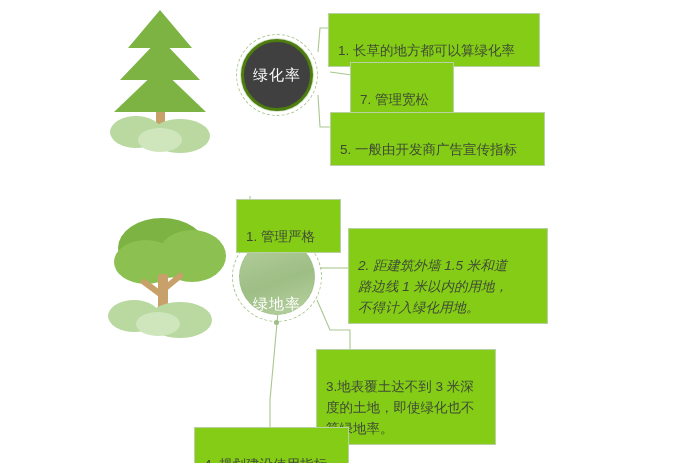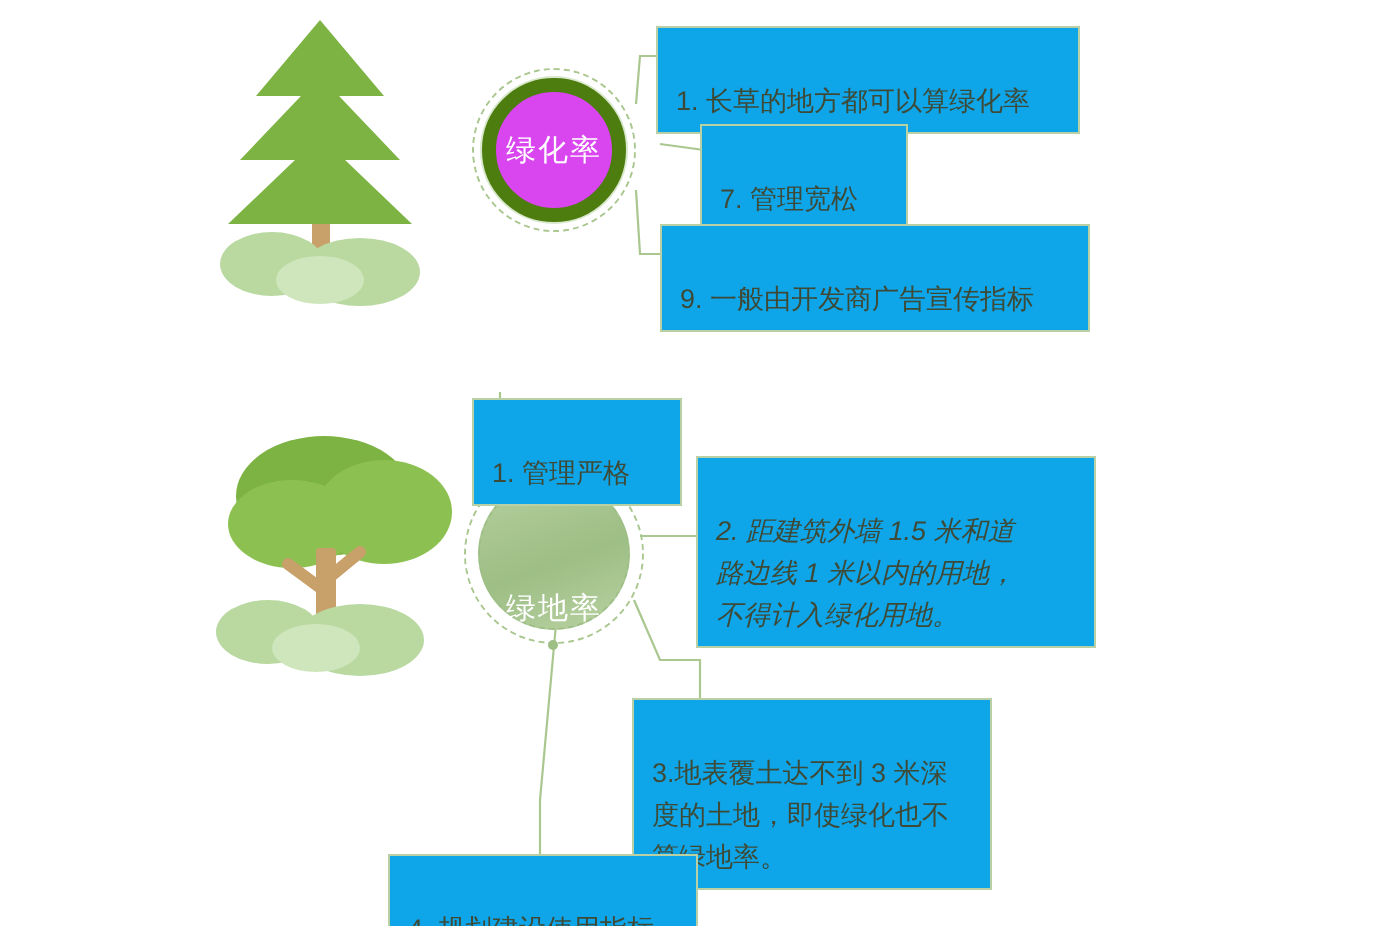--- a/index.html
+++ b/index.html
@@ -25,40 +25,40 @@
     border-radius: 50%;
     display: flex;
     align-items: center;
     justify-content: center;
     color: #ffffff;
     font-size: 15px;
     letter-spacing: 1px;
     box-sizing: border-box;
   }
   .node-circle.top {
-    background: #d946ef;
-    border: 7px solid #4d7c0f;
+    background: #404040;
+    border: 3px solid #4d7c0f;
     box-shadow: 0 0 0 1px #d9e8cc;
   }
   .node-circle.bottom {
     background: linear-gradient(160deg, #b6cf9e 0%, #9dbe85 55%, #b9d2a2 100%);
     border: 1px dashed #9dbe85;
     align-items: flex-end;
   }
   .ring-dash {
     position: absolute;
     border-radius: 50%;
     border: 1px dashed #a9c78f;
     box-sizing: border-box;
   }
   .callout {
     position: absolute;
     box-sizing: border-box;
     border: 1px solid #b9cfa4;
-    background: #0ea5e9;
+    background: #84cc16;
     color: #3f4a36;
     font-size: 13.5px;
     line-height: 21px;
     padding: 5px 9px;
     white-space: pre-line;
   }
   svg.lines {
     position: absolute;
     left: 0;
     top: 0;
@@ -116,21 +116,21 @@
     <span>绿化率</span>
   </div>
 
   <div class="callout" style="left:328px; top:13px; width:212px;">
     <span>1. 长草的地方都可以算绿化率</span>
   </div>
   <div class="callout" style="left:350px; top:62px; width:104px;">
     <span>7. 管理宽松</span>
   </div>
   <div class="callout" style="left:330px; top:112px; width:215px;">
-    <span>9. 一般由开发商广告宣传指标</span>
+    <span>5. 一般由开发商广告宣传指标</span>
   </div>
 
   <svg class="tree" style="left:100px; top:212px; width:150px; height:128px;" viewBox="0 0 150 128">
 
     <ellipse cx="62" cy="36" rx="44" ry="30" fill="#7cb342"></ellipse>
     <ellipse cx="92" cy="44" rx="34" ry="26" fill="#8cc152"></ellipse>
     <ellipse cx="46" cy="50" rx="32" ry="22" fill="#8cc152"></ellipse>
 
     <rect x="58" y="62" width="10" height="40" rx="2" fill="#c8a06a"></rect>
     <path d="M63 78 L80 64" stroke="#c8a06a" stroke-width="6" fill="none" stroke-linecap="round"></path>

